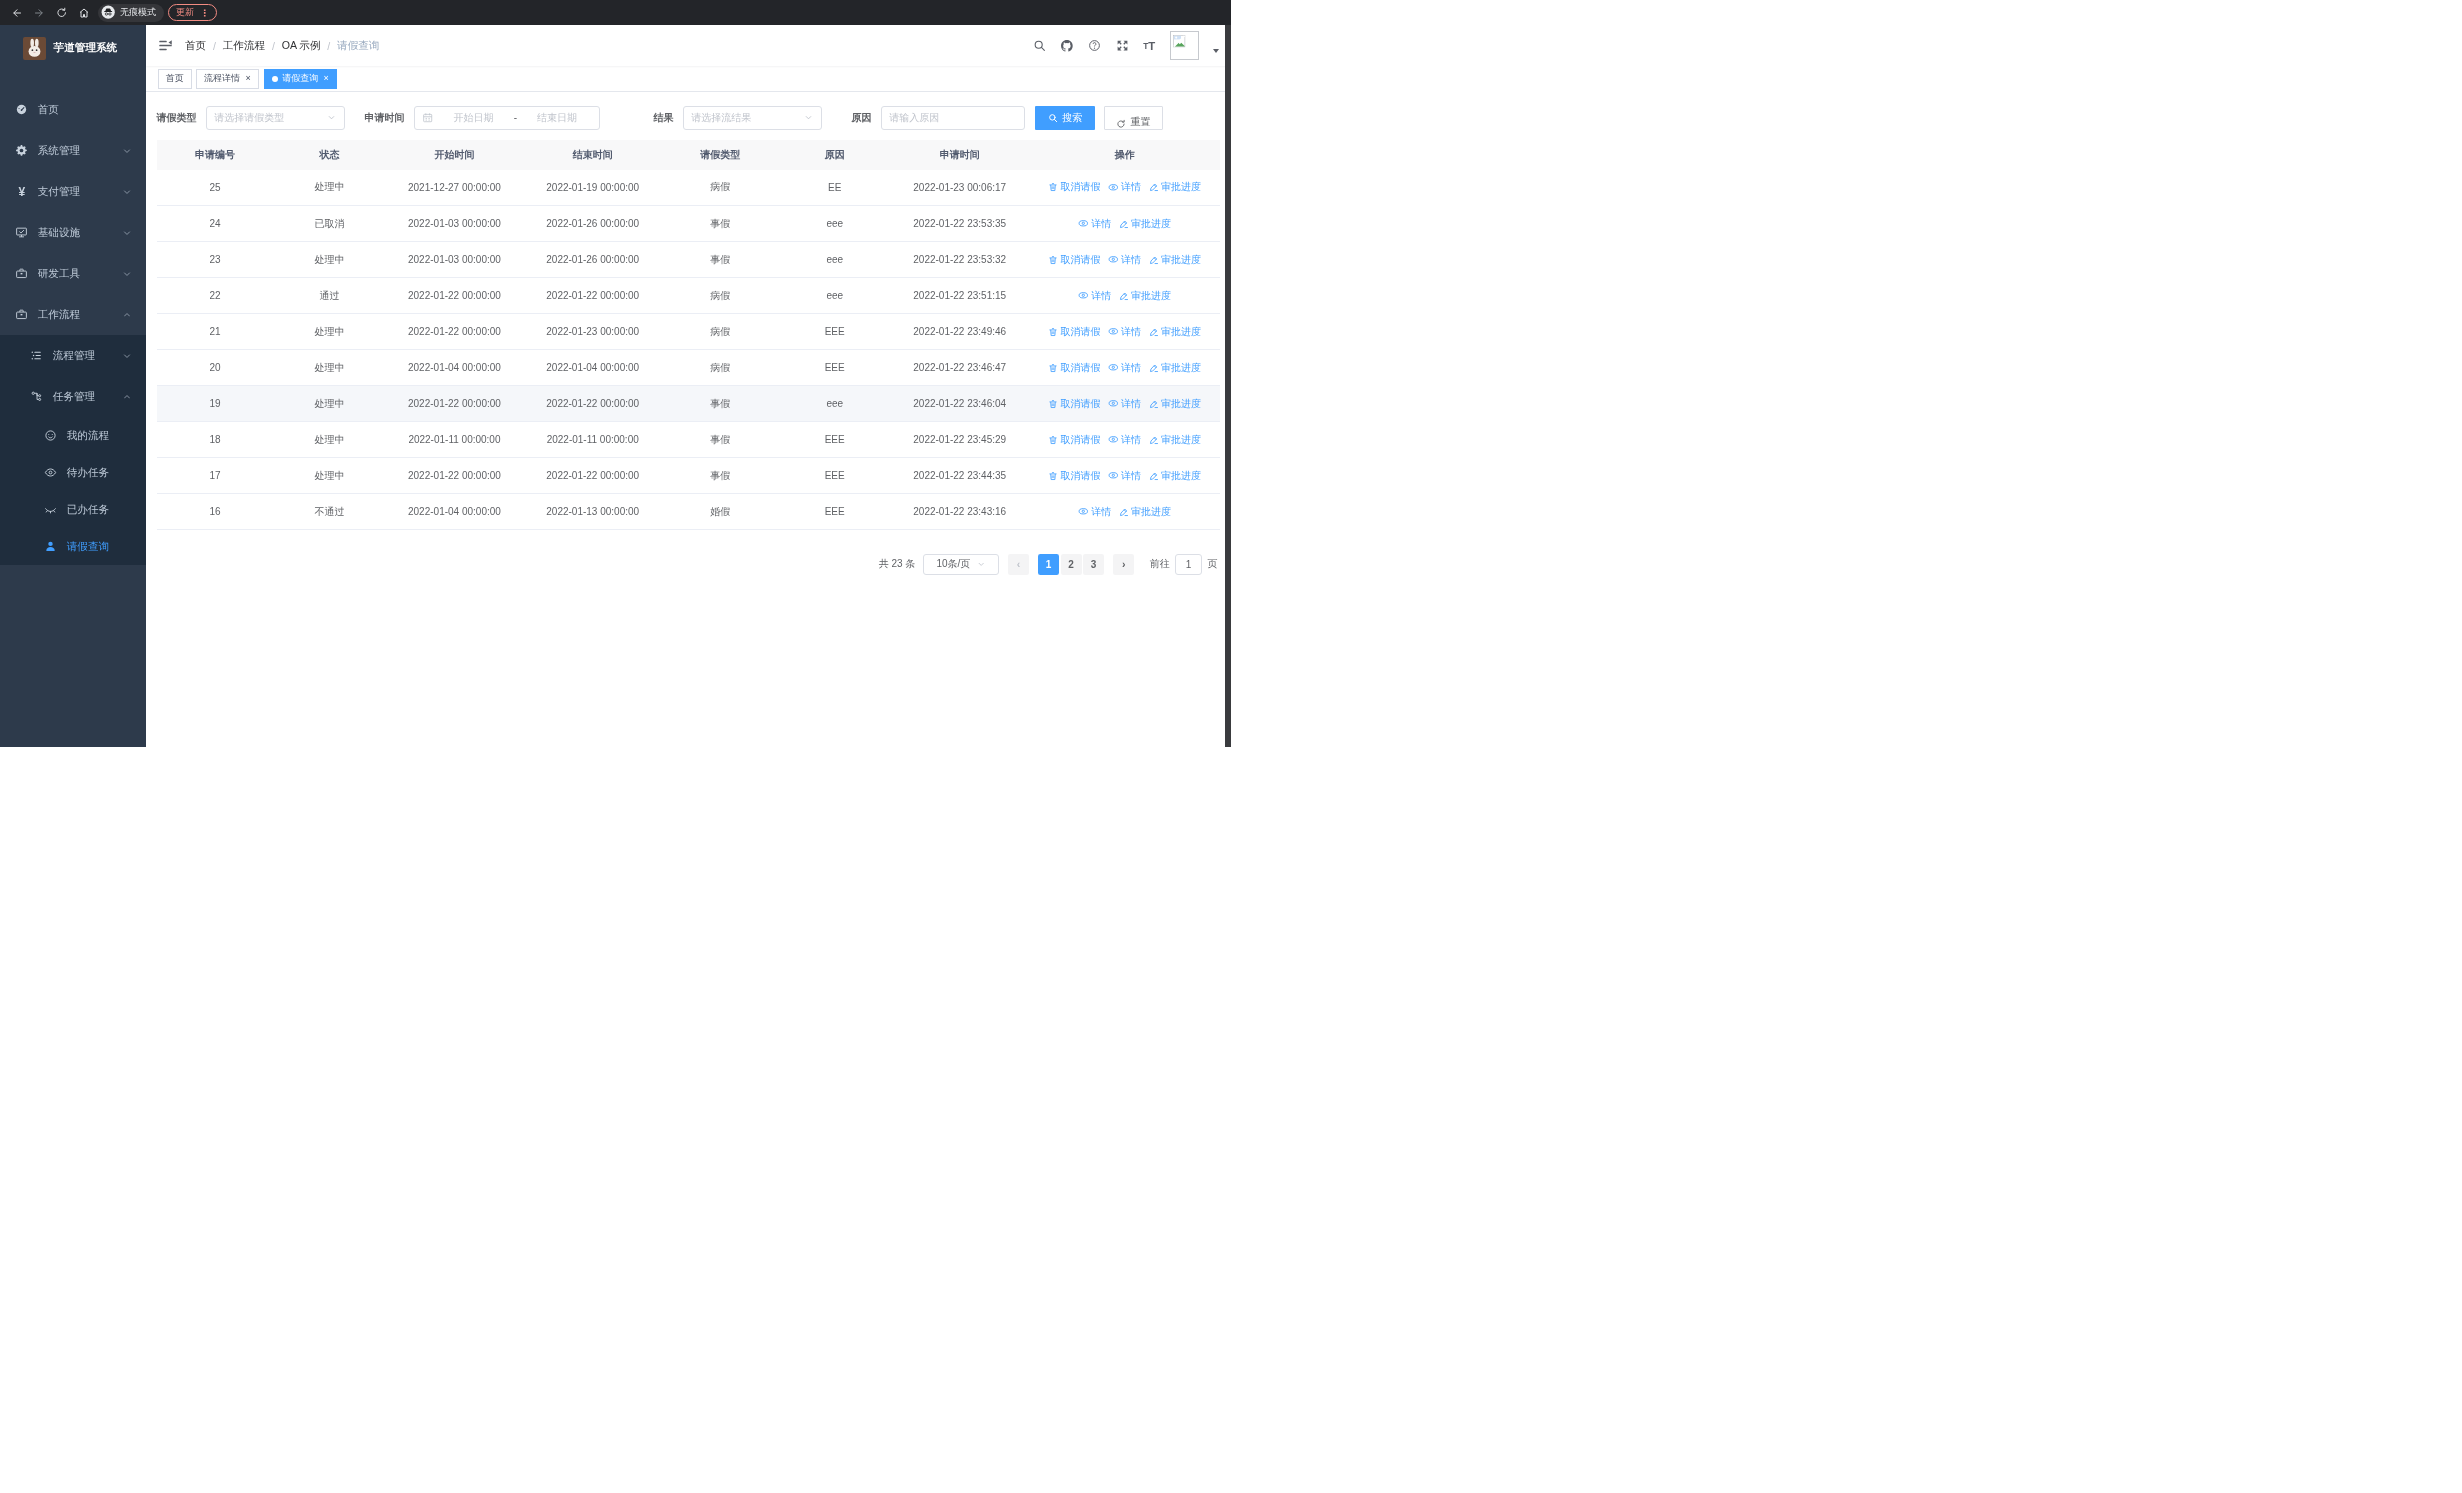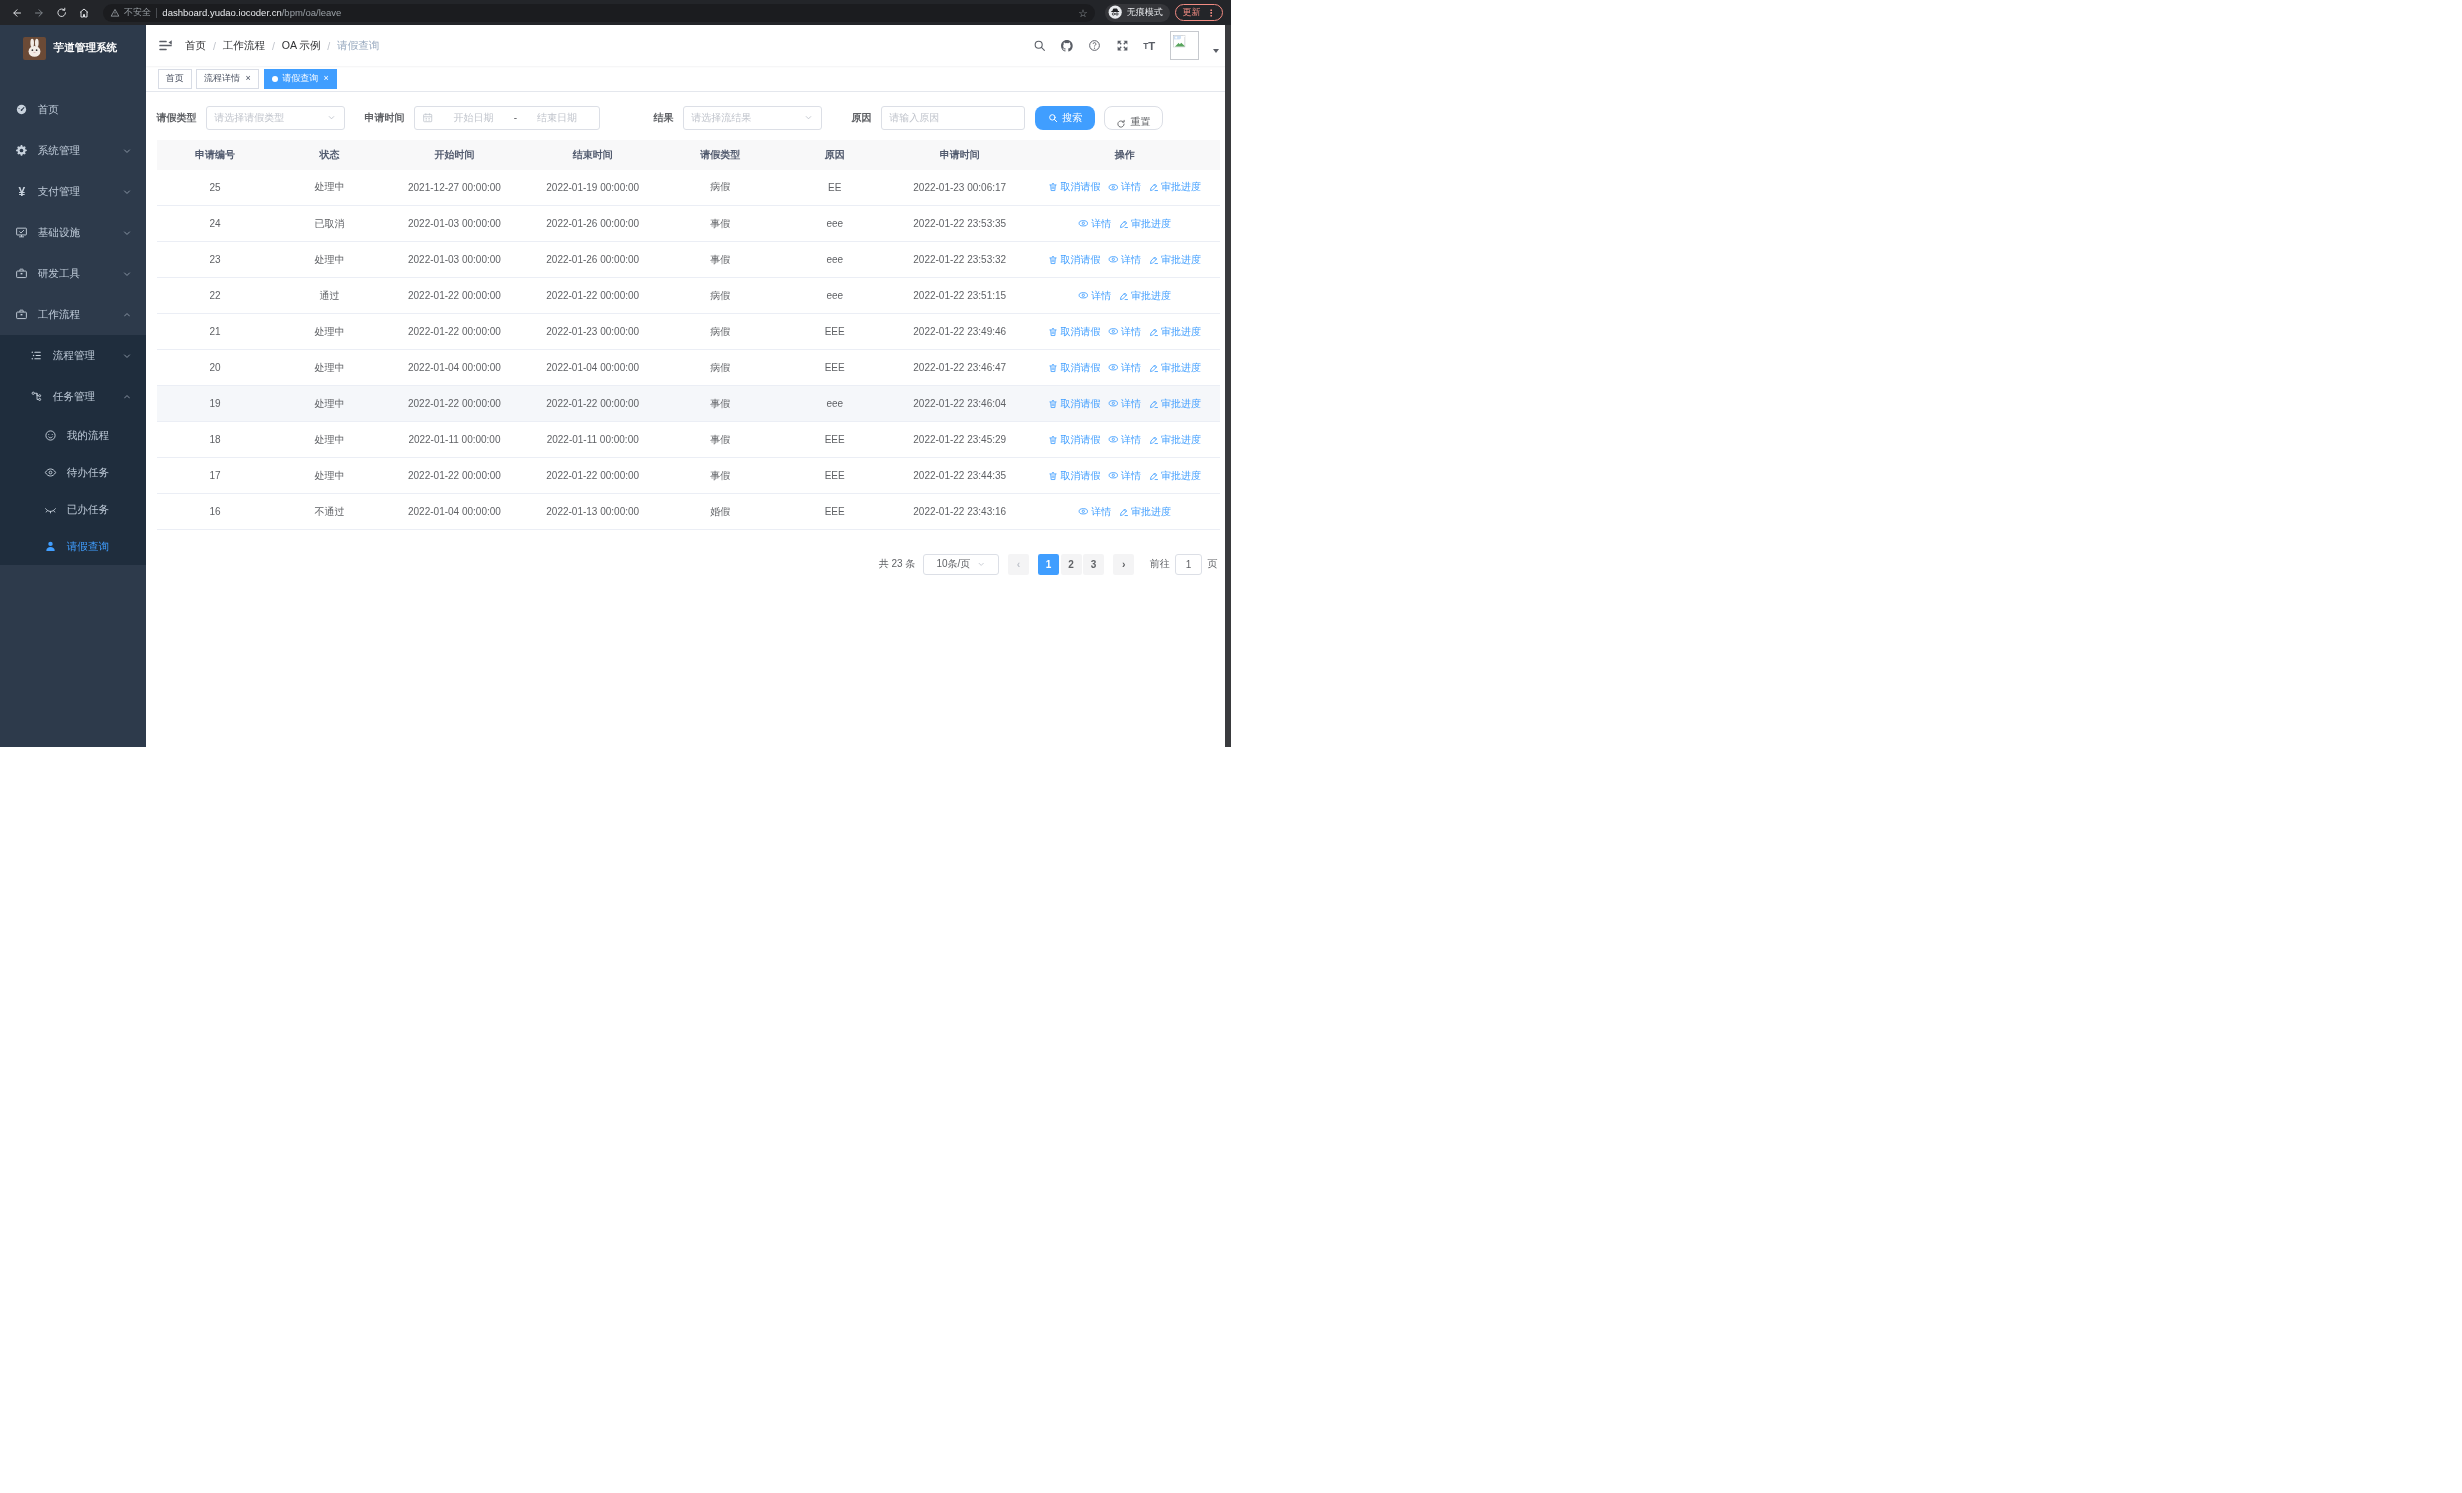--- a/index.html
+++ b/index.html
@@ -68,21 +68,21 @@
   .f-gap { margin-left:20px; }
   .sel, .dater, .f-input { height:24px; border:0.8px solid #dcdfe6; border-radius:3px; background:#fff; display:flex; align-items:center; font-size:10px; }
   .sel { width:139px; padding:0 7.6px; color:#c0c4cc; justify-content:space-between; cursor:pointer; }
   .sel .chev { color:#c0c4cc; display:flex; }
   .dater { width:186px; padding:0 7.6px; gap:6px; color:#c0c4cc; cursor:text; }
   .dater .ph { flex:1; text-align:center; }
   .dater .rsep { color:#606266; }
   .f-input { width:144px; padding:0 7.6px; color:#606266; }
   .f-input::placeholder { color:#c0c4cc; }
   input.f-input { outline:none; }
-  .btn { height:24px; border-radius:8px; display:inline-flex; align-items:center; gap:4.6px; padding:0 11.4px; font-size:10px; cursor:pointer; border:0.8px solid transparent; }
+  .btn { height:24px; border-radius:1px; display:inline-flex; align-items:center; gap:4.6px; padding:0 11.4px; font-size:10px; cursor:pointer; border:0.8px solid transparent; }
   .btn.primary { background:#409eff; color:#fff; }
   .btn.plain { background:#fff; border-color:#dcdfe6; color:#606266;align-items:flex-end; }
   .btn-search { margin-left:10.6px; }
   .btn-reset { margin-left:9px; }
 
   
   .toolbar-row { margin-top:16px; display:flex; align-items:center; }
   .round-btns { margin-left:auto; display:flex; gap:9px; padding-right:4.6px; }
   .round-btn { width:26px; height:26px; border-radius:50%; border:0.8px solid #dfe3e9; background:#fff; display:flex; align-items:center; justify-content:center; color:#5f6368; cursor:pointer; }
 
@@ -123,35 +123,20 @@
     <svg viewBox="0 0 24 24" width="11.4" height="11.4" fill="none" stroke="currentColor" stroke-width="2" stroke-linecap="round">
         <path d="M20 12a8 8 0 1 1-2.3-5.6"></path>
         <path d="M18.5 2.5v4.2h-4.2"></path>
       </svg>
   </div>
   <div class="navbtn">
     <svg viewBox="0 0 24 24" width="12" height="12" fill="none" stroke="currentColor" stroke-width="2" stroke-linejoin="round">
         <path d="M4 11l8-7 8 7"></path>
         <path d="M6 9.5V20h5v-5h2v5h5V9.5"></path>
       </svg>
-  </div>
-  <div class="urlbar">
-    <span class="sec">
-      <span style="display:flex">
-        <svg viewBox="0 0 24 24" width="10" height="10" fill="none" stroke="currentColor" stroke-width="2">
-            <path d="M12 3.5L2.8 19.5h18.4z"></path>
-            <path d="M12 9.5v4"></path>
-            <circle cx="12" cy="16.6" r="1" fill="currentColor" stroke="none"></circle>
-          </svg>
-      </span>
-      <span>不安全</span>
-    </span>
-    <span class="div"></span>
-    <span class="url"><span>dashboard.yudao.iocoder.cn</span><span class="path">/bpm/oa/leave</span></span>
-    <span class="star">☆</span>
   </div>
   <div class="incog">
     <span style="display:flex">
       <svg viewBox="0 0 24 24" width="14.4" height="14.4">
           <circle cx="12" cy="12" r="11" fill="#e8eaed"></circle>
           <path d="M7.2 10.2l1.2-3.4c.2-.5.6-.8 1.1-.8h5c.5 0 .9.3 1.1.8l1.2 3.4z" fill="#202124"></path>
           <rect x="5.2" y="10.2" width="13.6" height="1.5" rx=".7" fill="#202124"></rect>
           <circle cx="9" cy="15" r="1.9" fill="none" stroke="#202124" stroke-width="1.3"></circle>
           <circle cx="15" cy="15" r="1.9" fill="none" stroke="#202124" stroke-width="1.3"></circle>
           <path d="M10.9 15h2.2" stroke="#202124" stroke-width="1.3"></path>

